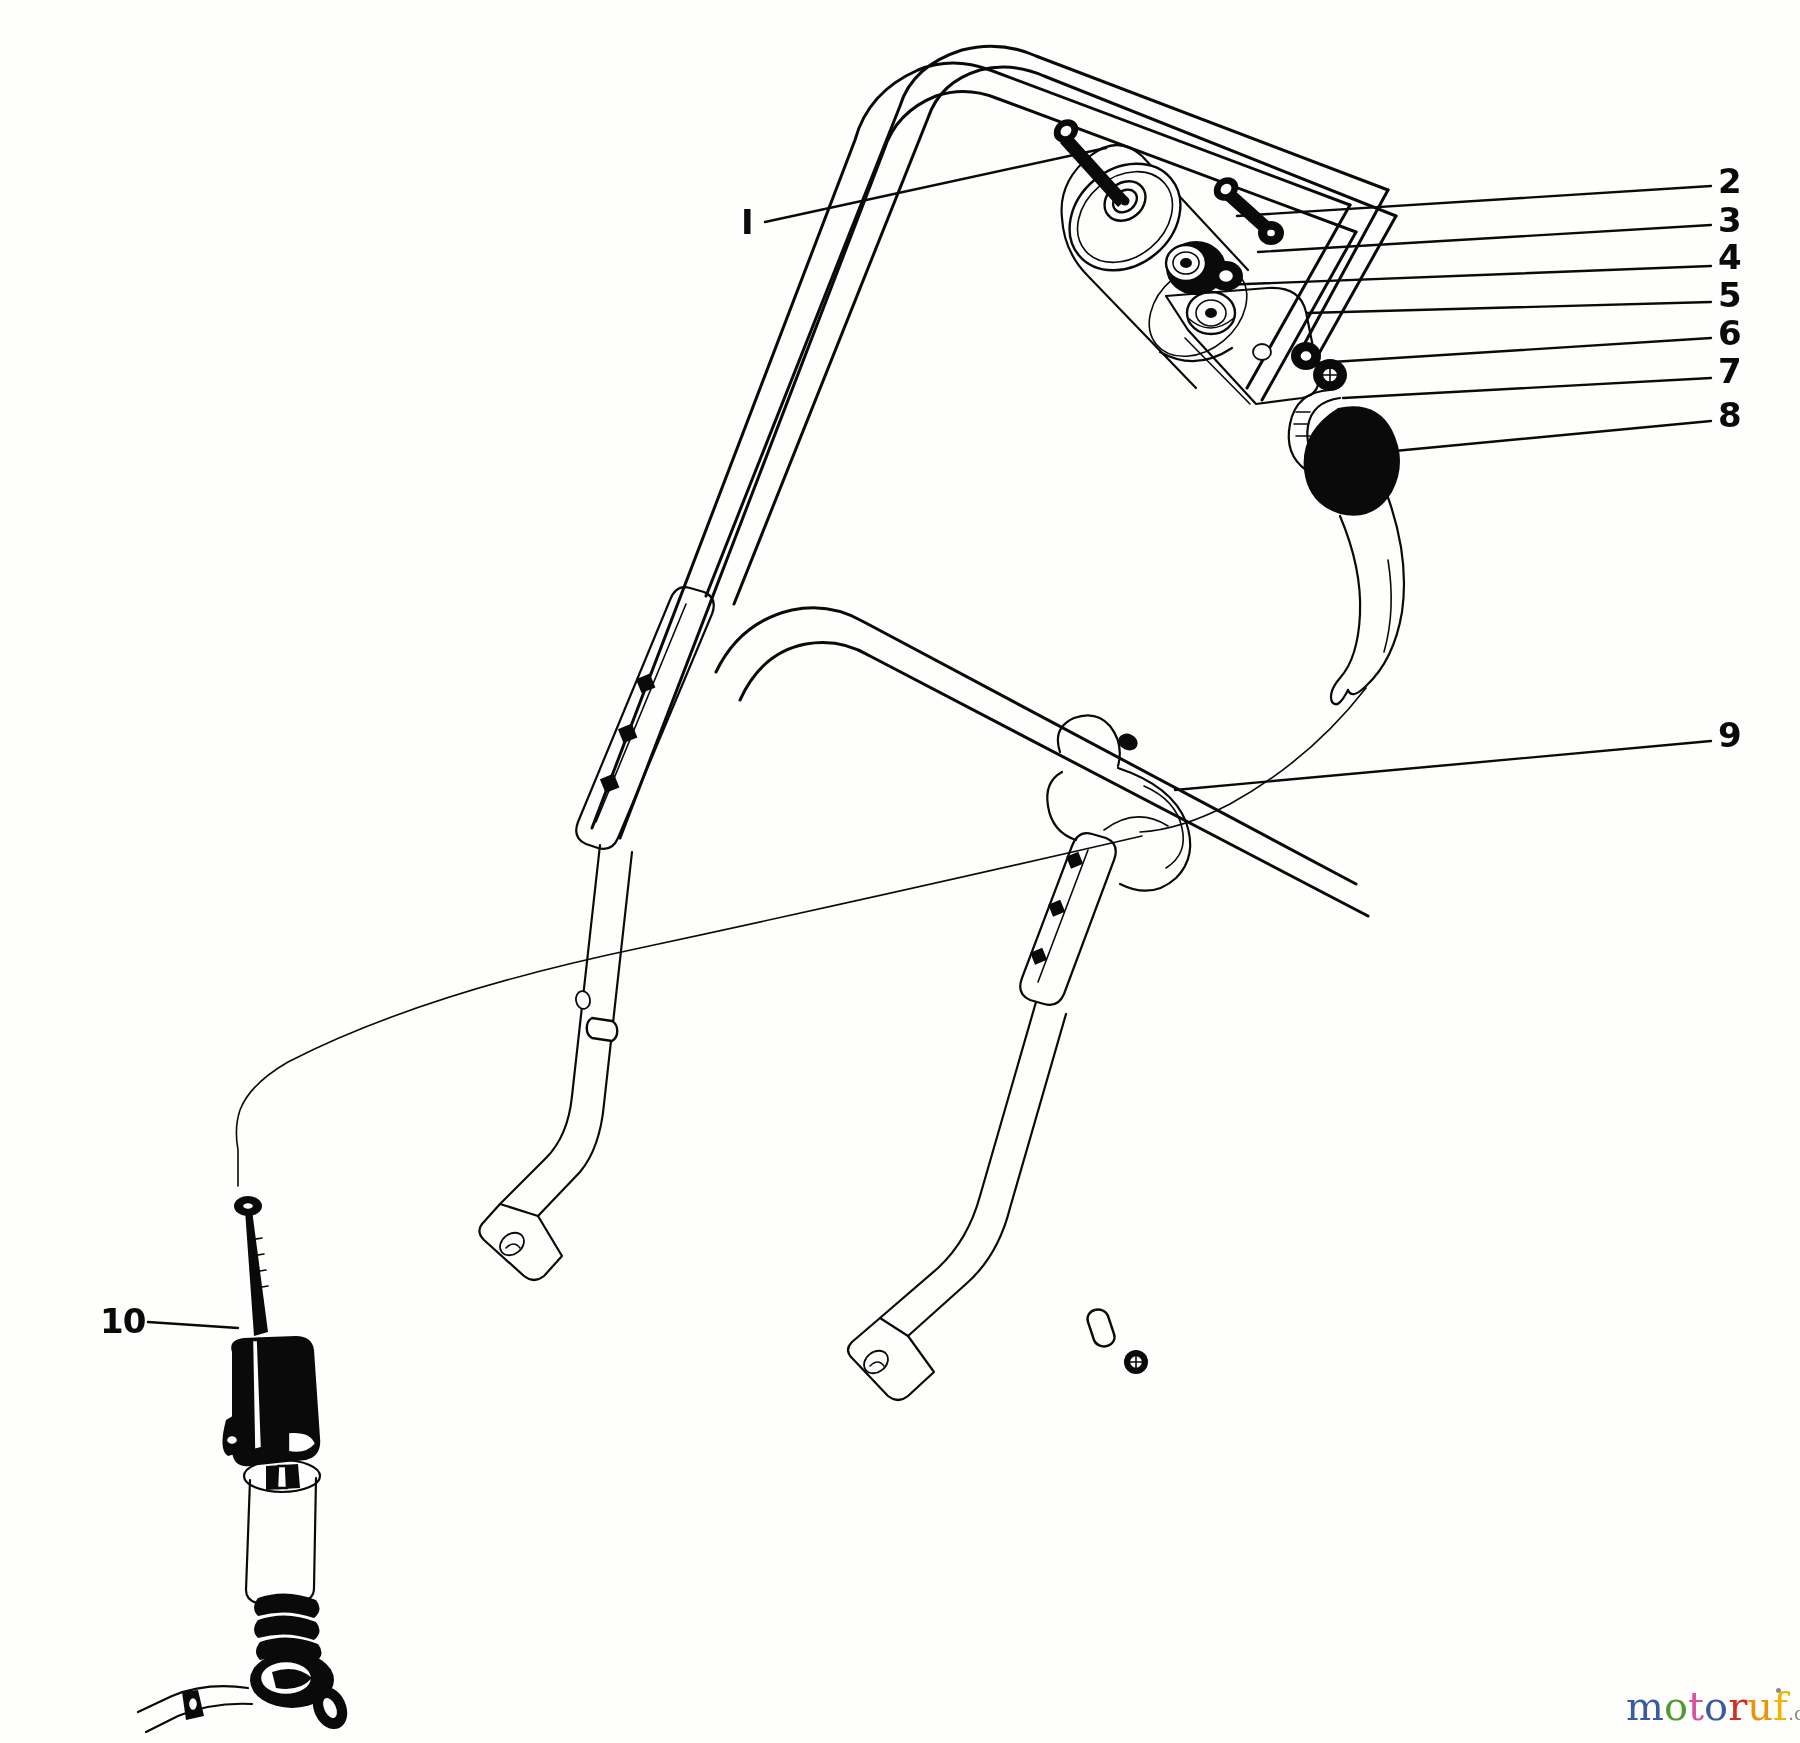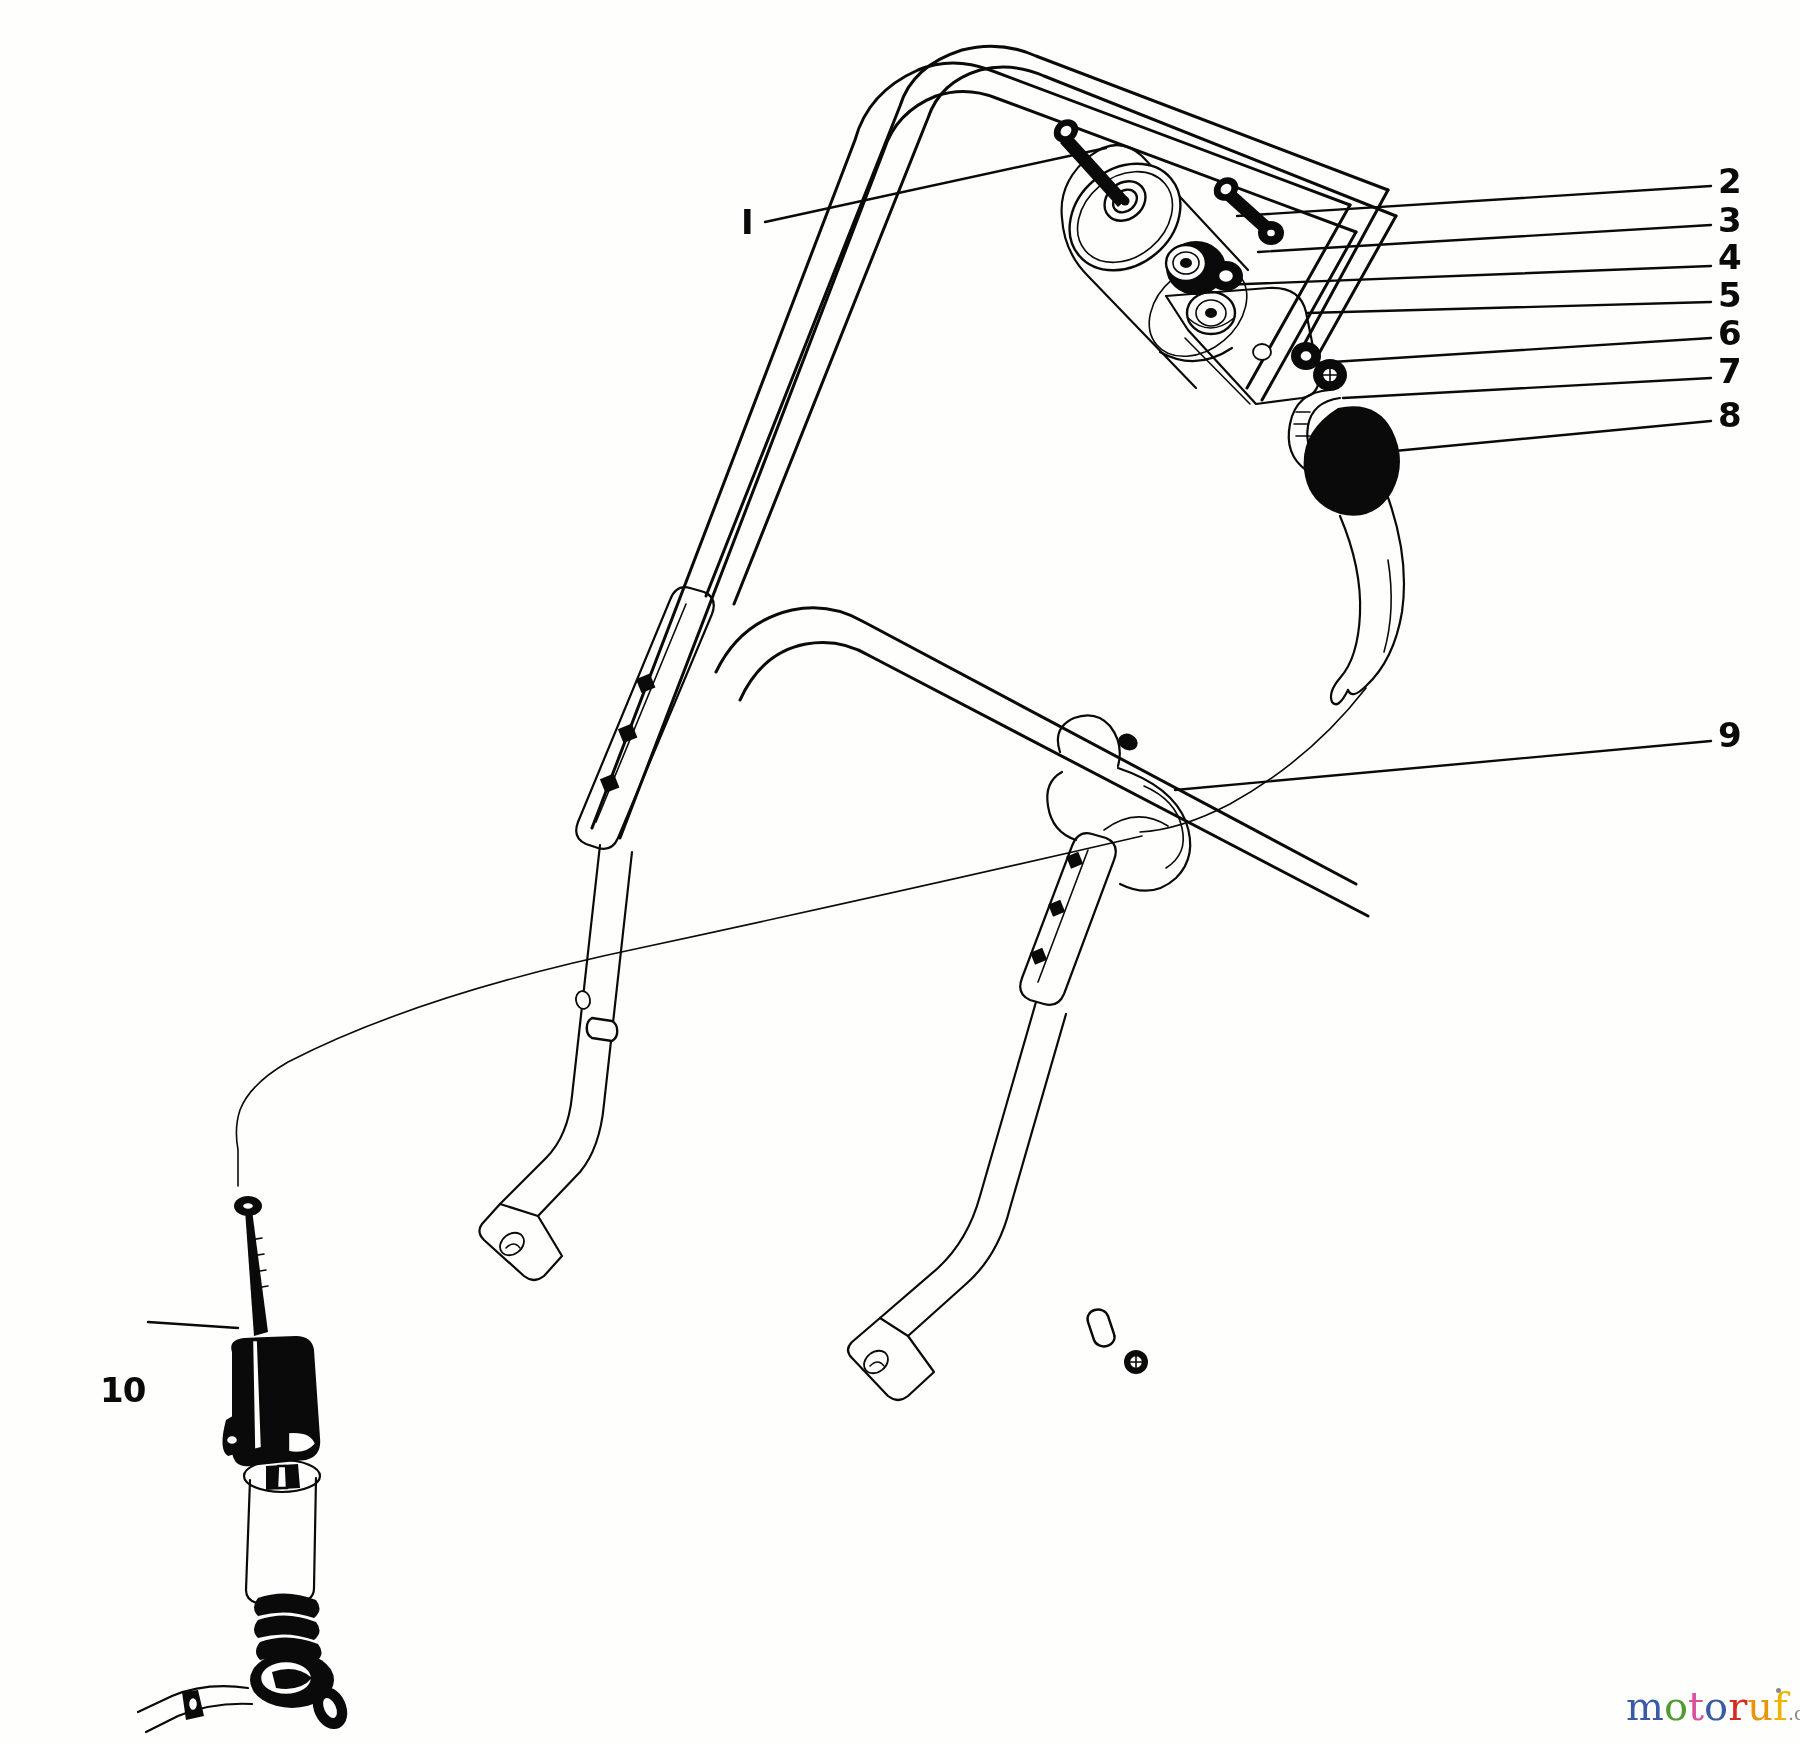--- a/index.html
+++ b/index.html
@@ -420,20 +420,20 @@
 
   <div class="callout-label" style="left:741px;  top:205px;">I</div>
   <div class="callout-label" style="left:1718px; top:164px;">2</div>
   <div class="callout-label" style="left:1718px; top:203px;">3</div>
   <div class="callout-label" style="left:1718px; top:240px;">4</div>
   <div class="callout-label" style="left:1718px; top:278px;">5</div>
   <div class="callout-label" style="left:1718px; top:316px;">6</div>
   <div class="callout-label" style="left:1718px; top:354px;">7</div>
   <div class="callout-label" style="left:1718px; top:398px;">8</div>
   <div class="callout-label" style="left:1718px; top:718px;">9</div>
-  <div class="callout-label" style="left:100px;  top:1373px;">10</div>
+  <div class="callout-label" style="left:100px;  top:1304px;">10</div>
 
   <div id="watermark">
     <span class="wm-l" style="color:#3b5aa6">m</span><span class="wm-l" style="color:#4e9a33">o</span><span class="wm-l" style="color:#d94f9e">t</span><span class="wm-l" style="color:#3b5aa6">o</span><span class="wm-l" style="color:#d62b1f">r</span><span class="wm-l" style="color:#e8950c">u</span><span class="wm-l" style="color:#f0b400">f</span><span class="wm-de">.de</span>
     <span class="wm-dot"></span>
   </div>
 
 </div>
 
 </body></html>

